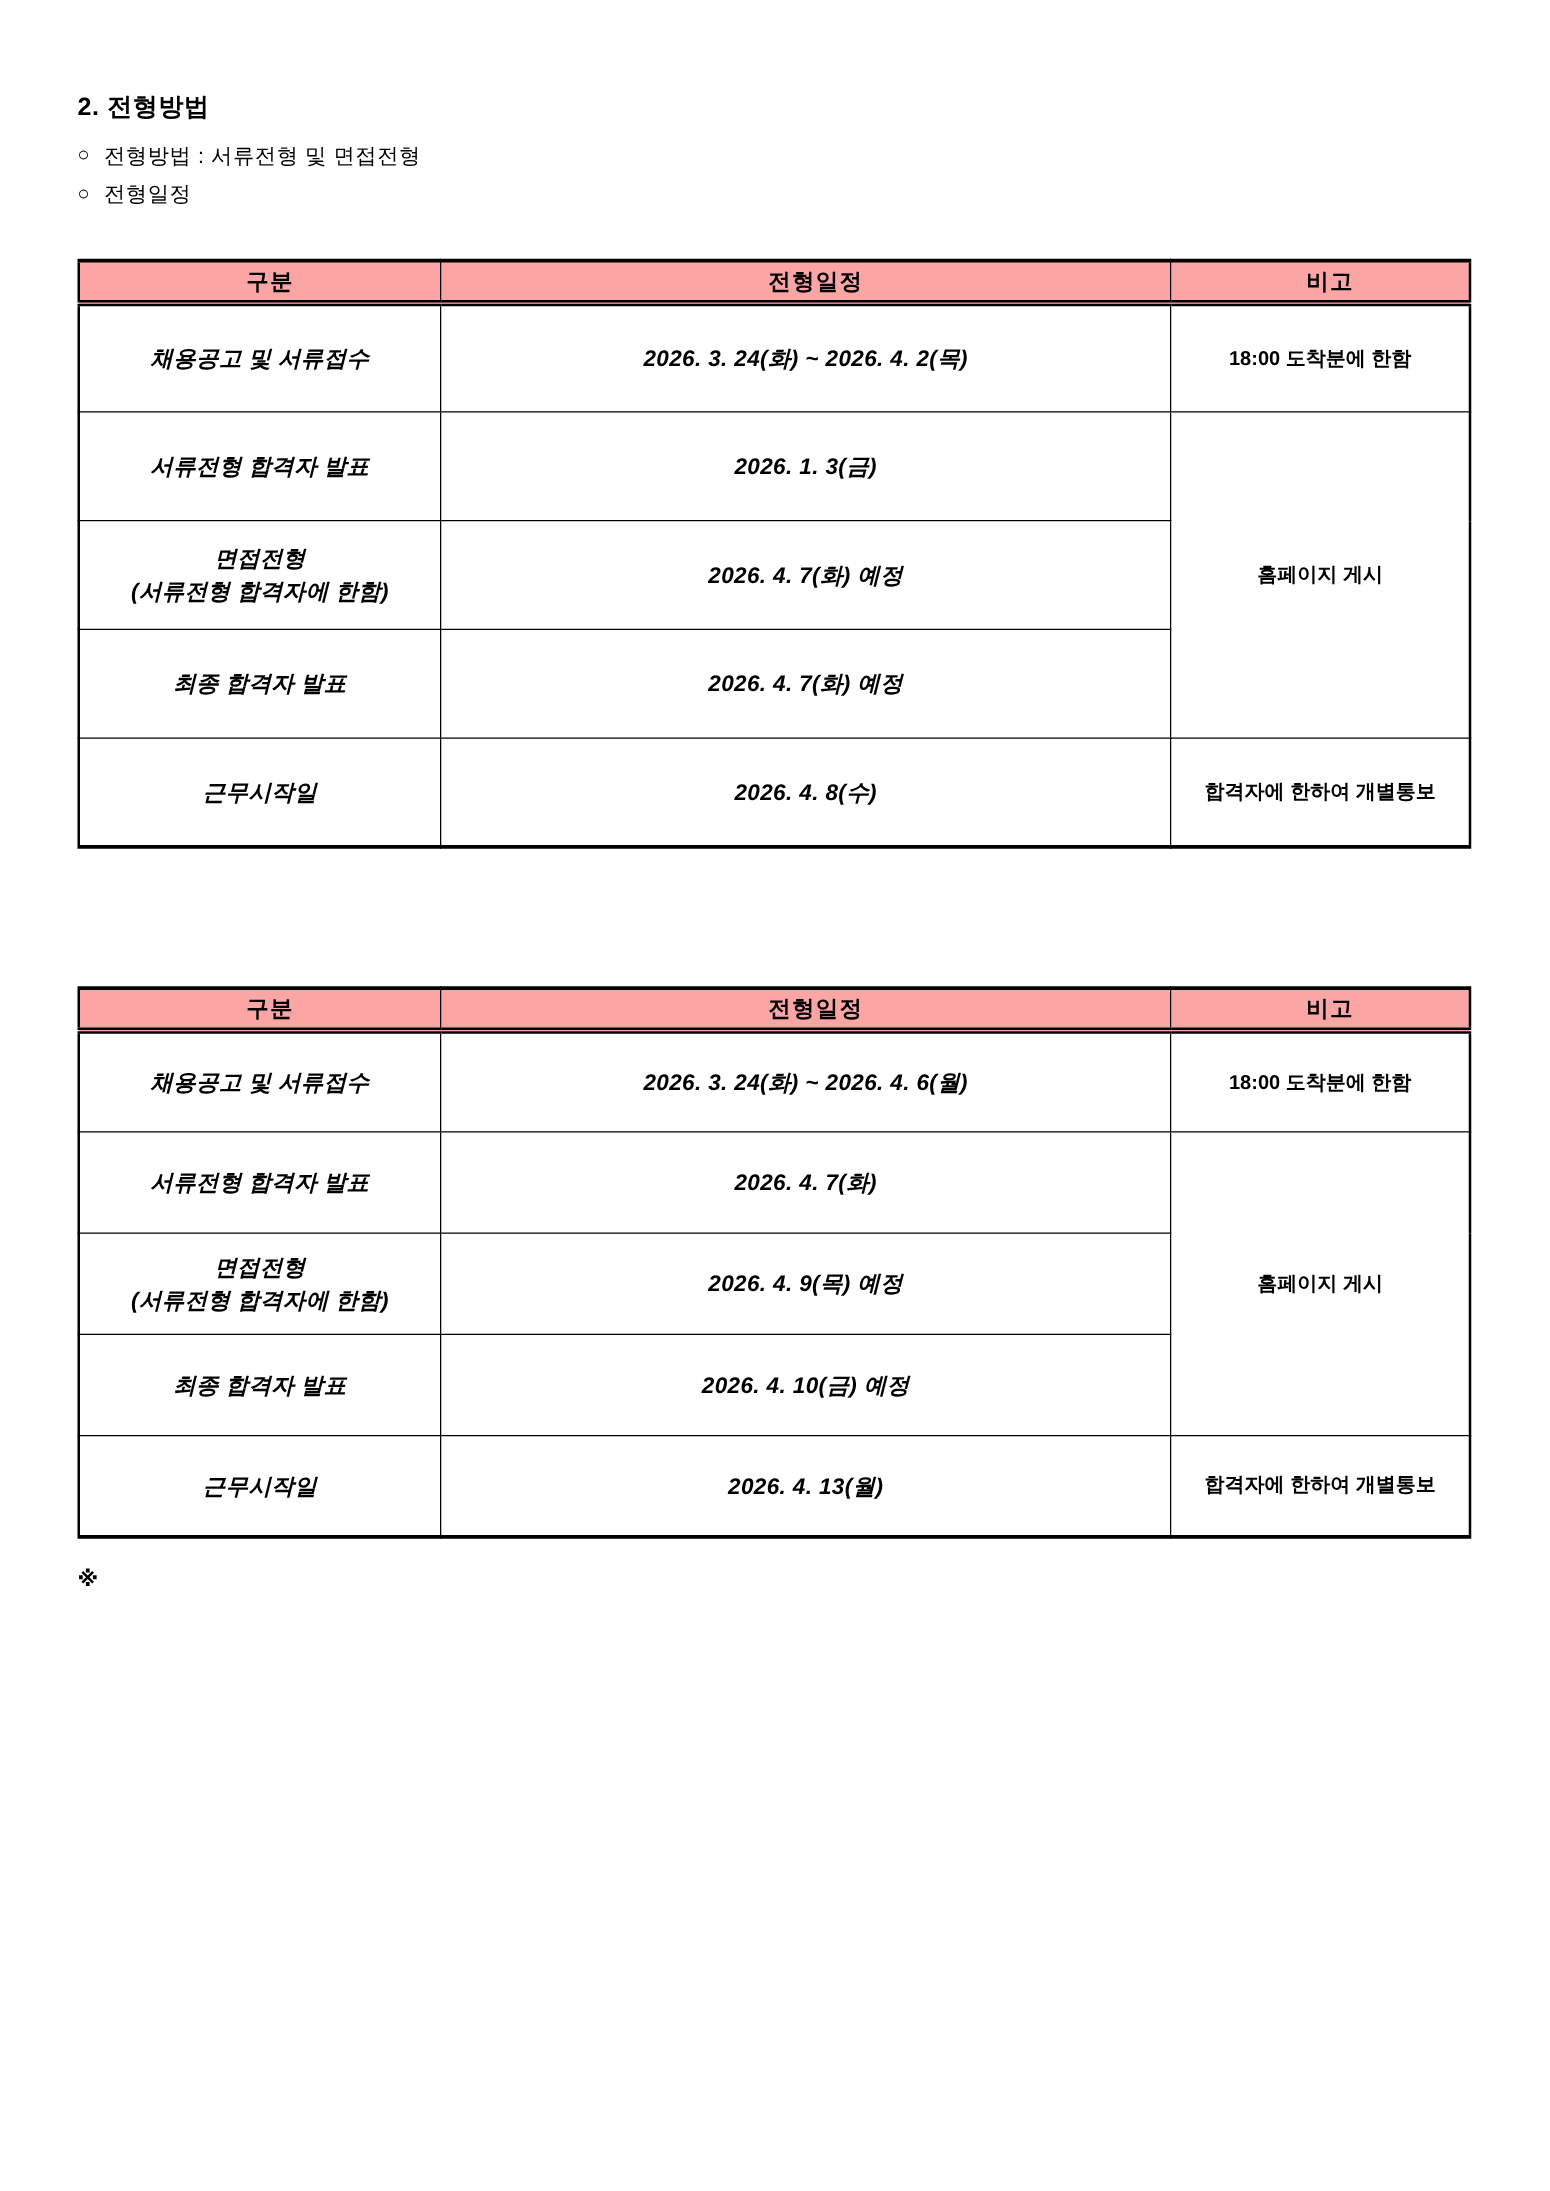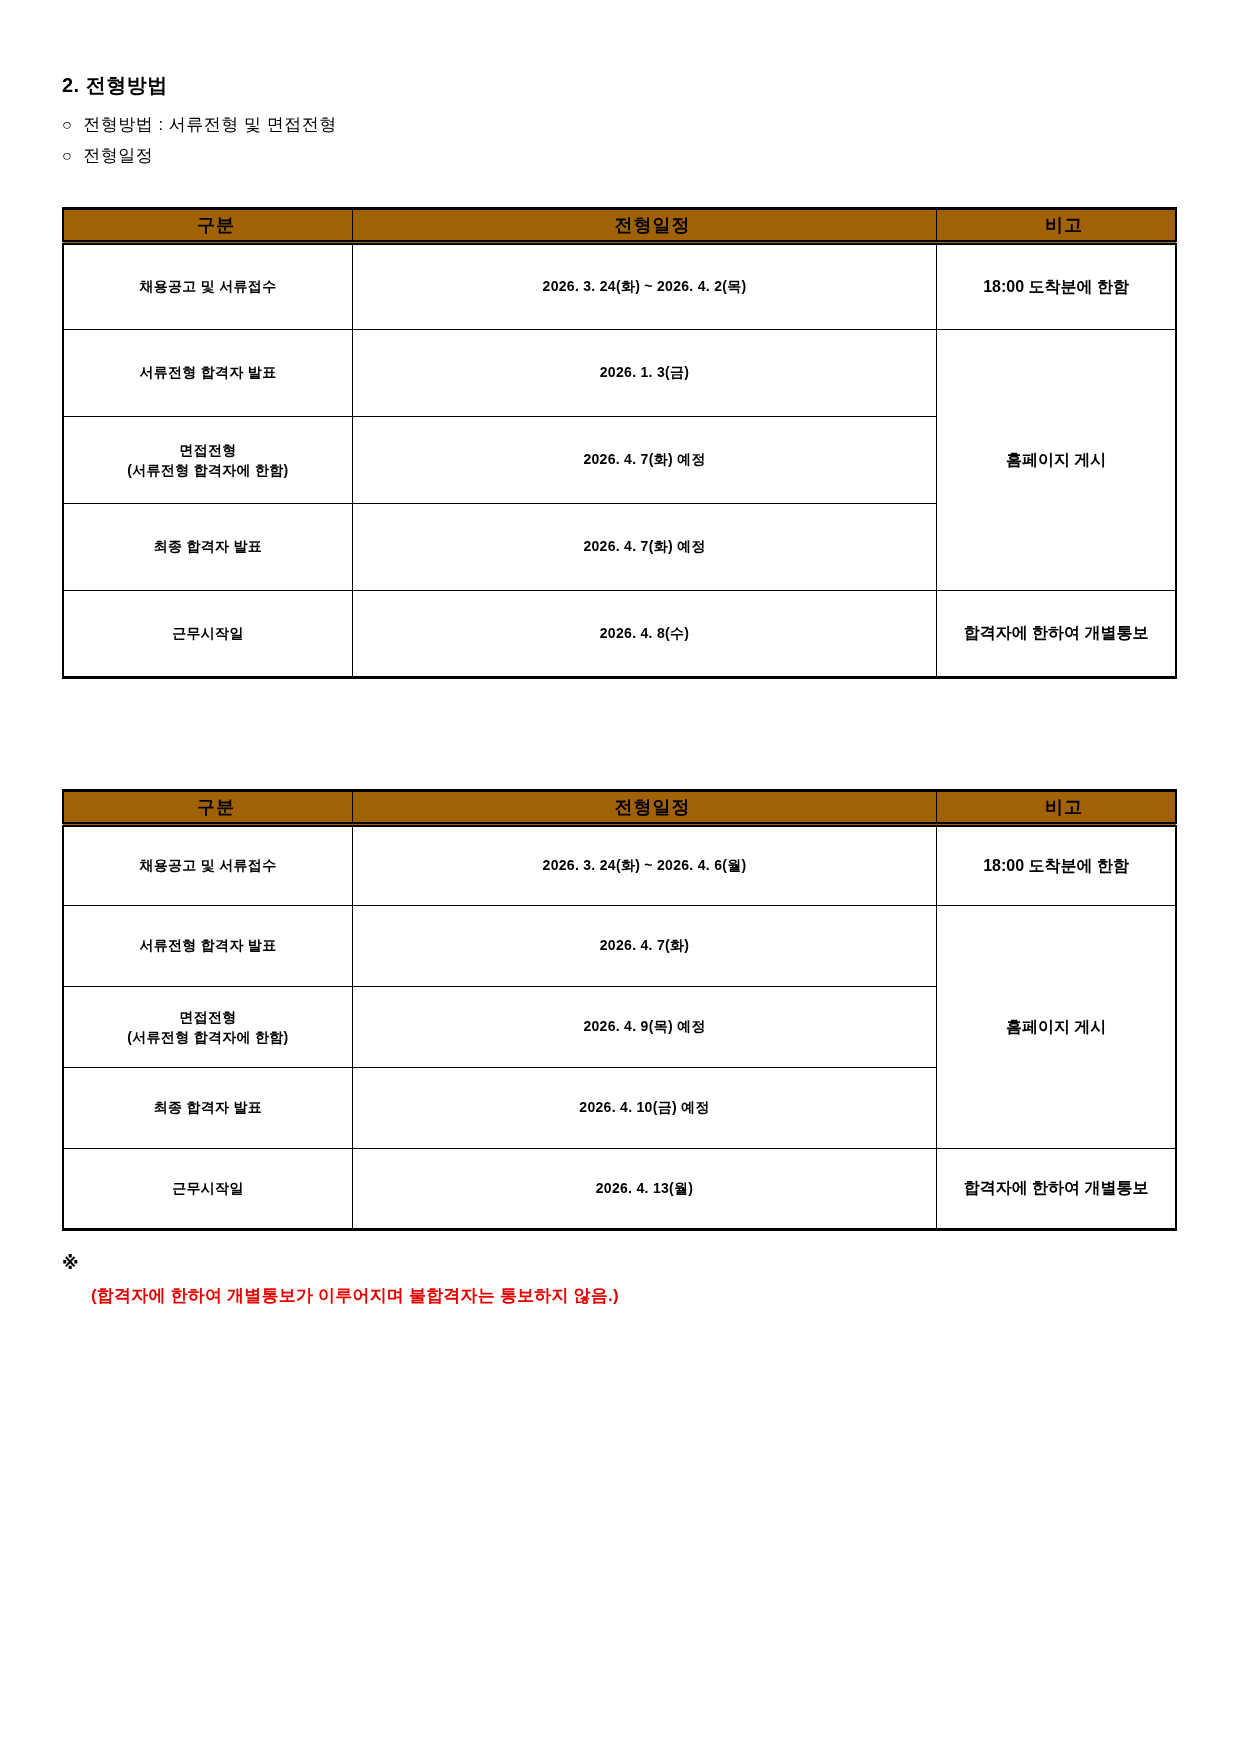--- a/index.html
+++ b/index.html
@@ -51,30 +51,30 @@
   table.schedule col.c3 { width: 21.5%; }
 
   table.schedule th, table.schedule td {
     border: 1.5px solid #000;
     text-align: center;
     vertical-align: middle;
     font-weight: bold;
     padding: 2px 4px;
   }
   table.schedule thead th {
-    background: #a16207;
+    background: #fca5a5;
     height: 34px;
     font-size: 18px;
     border-bottom: 5px double #000;
     letter-spacing: 1px;
     padding-left: 20px;
   }
   table.tbl-a tbody td { height: 87px; }
   table.tbl-b tbody td { height: 81px; }
-  td.cat, td.sched { font-size: 14px; letter-spacing: 0.3px; }
+  td.cat, td.sched { font-size: 18px; letter-spacing: 0.3px; font-style: italic; }
   td.rem { font-size: 16px; letter-spacing: 0px; }
   .cat-line { display: block; line-height: 1.45; }
 
   .footnote { margin-top: 20px; }
   .footnote-line {
     display: flex;
     gap: 10px;
     font-size: 17px;
     font-weight: bold;
     letter-spacing: 0.2px;
@@ -195,16 +195,15 @@
           <td class="rem">합격자에 한하여 개별통보</td>
         </tr>
       </tbody>
     </table>
   </div>
 
   <div class="footnote">
     <div class="footnote-line">
       <span class="marker">※</span>
     </div>
-    <div class="footnote-red">(합격자에 한하여 개별통보가 이루어지며 불합격자는 통보하지 않음.)</div>
   </div>
 
 </div>
 
 </body></html>

